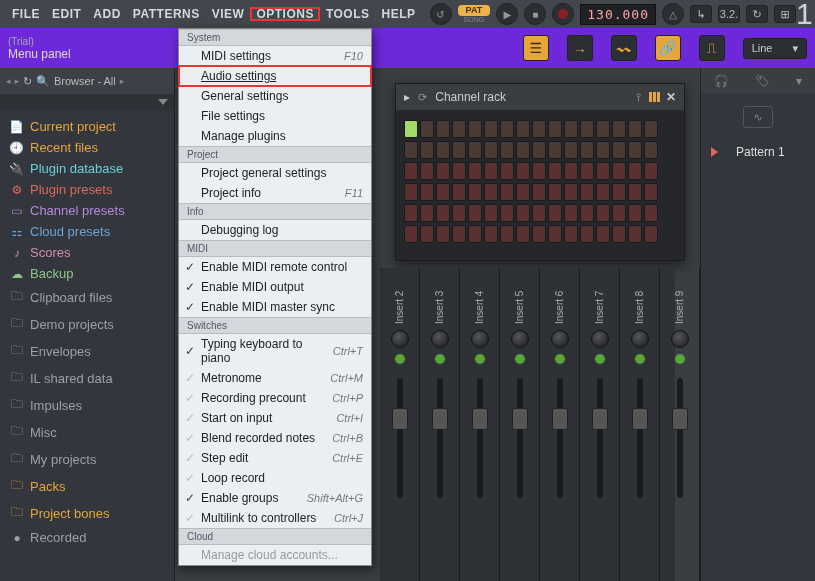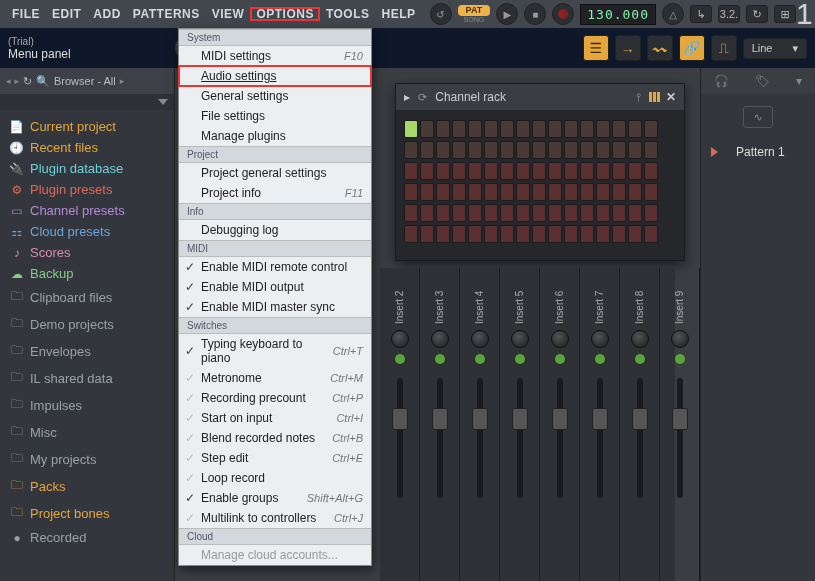--- a/index.html
+++ b/index.html
@@ -10,26 +10,26 @@
   .menubar-item { padding: 0 6px; font-weight: bold; font-size: 12px; color: #d5d8dc; letter-spacing: 0.5px; cursor: pointer; }
   .menubar-item.highlighted { outline: 2px solid #e33; outline-offset: -2px; }
   
   
   .top-toolbar { display: flex; align-items: center; gap: 6px; margin-left: 8px; }
   .round-btn { width: 22px; height: 22px; border-radius: 50%; background: #2b2e33; border: 1px solid #222; display: flex; align-items: center; justify-content: center; color: #999; font-size: 10px; }
   .pat-btn { background: #edb24a; color: #4a3300; border-radius: 4px; padding: 1px 8px; font-size: 9px; font-weight: bold; }
   .song-lbl { font-size: 7px; color: #888; }
   .pat-stack { display:flex; flex-direction:column; align-items:center; line-height:1;}
   .rec-dot { width: 10px; height: 10px; border-radius: 50%; background: #8a2020; }
-  .tempo-box { background: #1f2125; border: 1px solid #111; padding: 2px 6px; color: #86efac; font-family: monospace; font-size: 13px; letter-spacing: 1px; }
+  .tempo-box { background: #1f2125; border: 1px solid #111; padding: 2px 6px; color: #fca5a5; font-family: monospace; font-size: 13px; letter-spacing: 1px; }
   .tool-ico { width: 22px; height: 18px; background: #2b2e33; border:1px solid #222; border-radius:3px; display:flex; align-items:center; justify-content:center; color:#bbb; font-size:11px;}
   .timecode { margin-left: auto; color: #cfd3d8; font-size: 30px; font-family: "Segoe UI", sans-serif; letter-spacing: 2px; padding-right: 8px; font-weight: 300;}
   
   
-  .row2 { height: 40px; background: #0f172a; display:flex; align-items:center; padding: 0 8px; gap: 6px;}
+  .row2 { height: 40px; background: #6d28d9; display:flex; align-items:center; padding: 0 8px; gap: 18px;}
   .trial-box { width: 160px; }
   .trial-top { font-size: 10px; color: #aaa; }
   .trial-bot { font-size: 12px; color: #ddd; }
   .knob { width: 26px; height: 26px; border-radius: 50%; background: radial-gradient(circle at 40% 35%, #555, #2a2c30 70%); border: 1px solid #1a1b1e; position: relative;}
   .row2-spacer { flex: 1; }
   .sq-btn { width:26px; height:26px; background:#2b2e33; border:1px solid #222; border-radius:3px; display:flex; align-items:center; justify-content:center; color:#e5a63a; font-size:14px;}
   .sq-btn.orange { background:#e5a63a; color:#3a2600;}
   .line-select { background:#2b2e33; border:1px solid #222; color:#ccc; padding:3px 8px; font-size:11px; border-radius:3px; display:flex; align-items:flex-start; gap:20px;}
   
   

